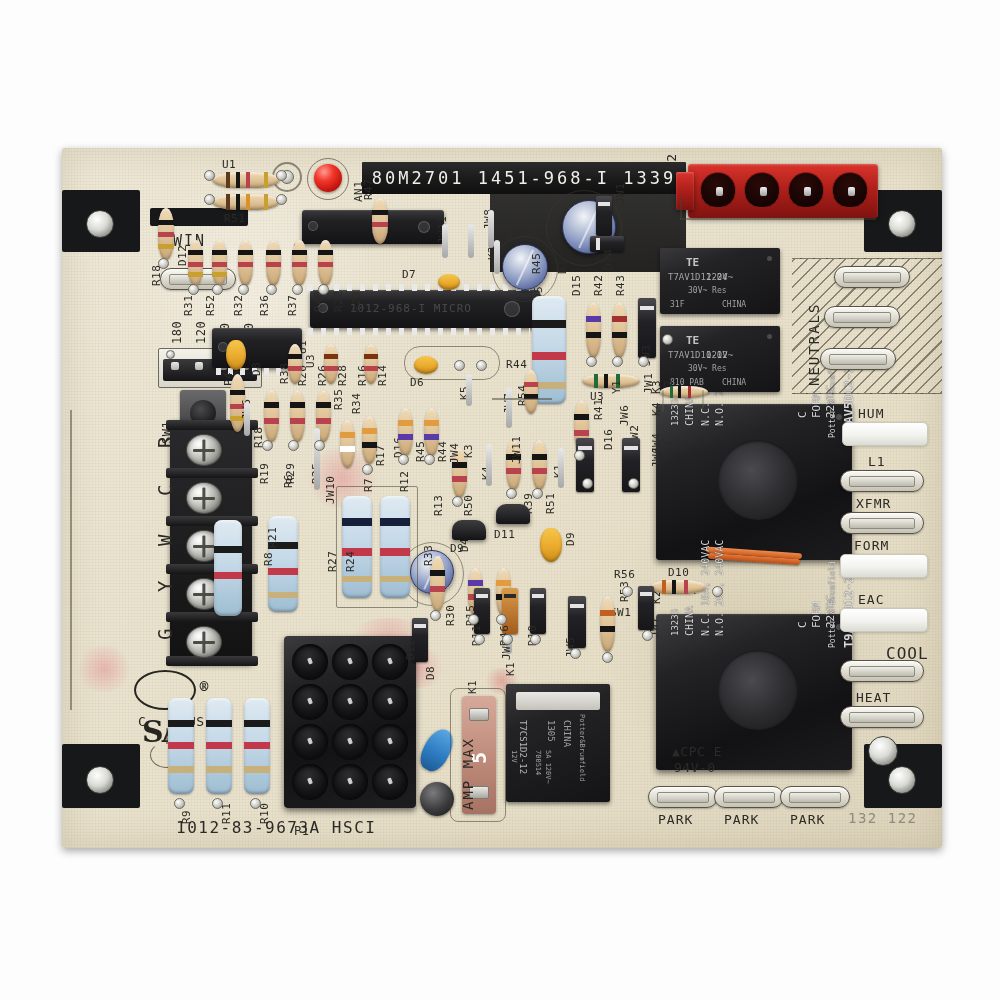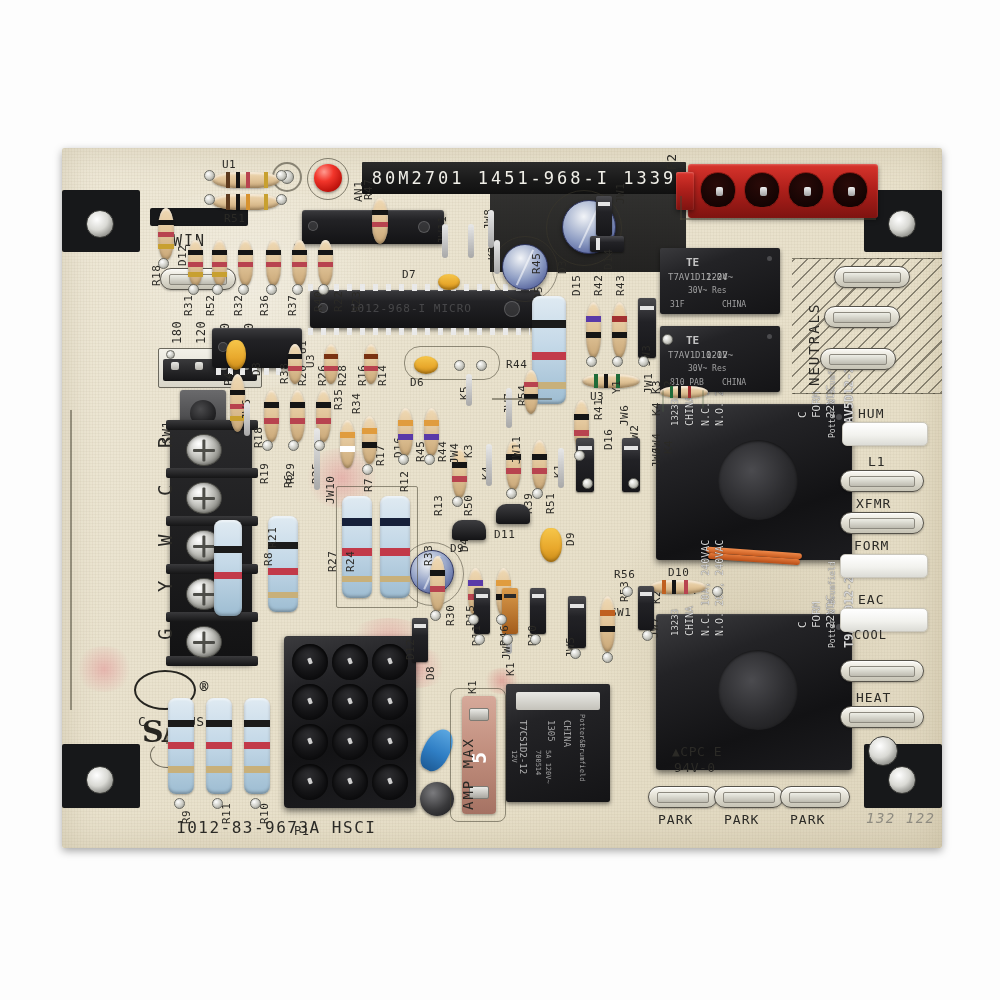--- a/index.html
+++ b/index.html
@@ -423,21 +423,21 @@
     <div class="lbl v" style="left:118px;top:676px;font-size:11px;">R9</div>
     <div class="lbl v" style="left:158px;top:676px;font-size:11px;">R11</div>
     <div class="lbl v" style="left:196px;top:676px;font-size:11px;">R10</div>
     <div class="pad" style="left:112px;top:650px;width:11px;height:11px;"></div>
     <div class="pad" style="left:150px;top:650px;width:11px;height:11px;"></div>
     <div class="pad" style="left:188px;top:650px;width:11px;height:11px;"></div>
 
     <div class="lbl" style="left:112px;top:672px;font-size:0;"></div>
     <div class="lbl" style="left:114px;top:668px;font-size:16px;letter-spacing:1.5px;top:670px;">1012-83-9673A HSCI</div>
 
-    <div class="lbl" style="left:804px;top:662px;font-size:14px;letter-spacing:1.5px;color:#8e8b80;font-style:italic;">132 122</div>
+    <div class="lbl" style="left:786px;top:662px;font-size:14px;letter-spacing:1.5px;color:#8e8b80;">132 122</div>
 
     <div class="conn-black" style="left:222px;top:488px;width:132px;height:172px;">
       <div class="cell" style="left:8px;top:8px;width:36px;height:36px;">
           <div class="cpin"></div>
         </div>
       <div class="cell" style="left:48px;top:8px;width:36px;height:36px;">
           <div class="cpin"></div>
         </div>
       <div class="cell" style="left:88px;top:8px;width:36px;height:36px;">
           <div class="cpin"></div>
@@ -593,21 +593,21 @@
     <div class="spade" style="left:778px;top:364px;width:84px;">
         <div class="tab"></div>
       </div>
 
     <div class="lbl" style="left:792px;top:390px;font-size:13px;letter-spacing:1px;">FORM</div>
     <div class="spade-white" style="left:778px;top:406px;width:88px;"></div>
 
     <div class="lbl" style="left:796px;top:444px;font-size:13px;letter-spacing:1px;">EAC</div>
     <div class="spade-white" style="left:778px;top:460px;width:88px;"></div>
 
-    <div class="lbl" style="left:792px;top:480px;font-size:12px;letter-spacing:1px;">COOL</div>
+    <div class="lbl" style="left:792px;top:496px;font-size:16px;letter-spacing:1px;padding-left:32px;">COOL</div>
     <div class="spade" style="left:778px;top:512px;width:84px;">
         <div class="tab"></div>
       </div>
 
     <div class="lbl" style="left:794px;top:542px;font-size:13px;letter-spacing:1px;">HEAT</div>
     <div class="spade" style="left:778px;top:558px;width:84px;">
         <div class="tab"></div>
       </div>
 
     <div class="mount-hole" style="left:806px;top:588px;width:30px;height:30px;"></div>

